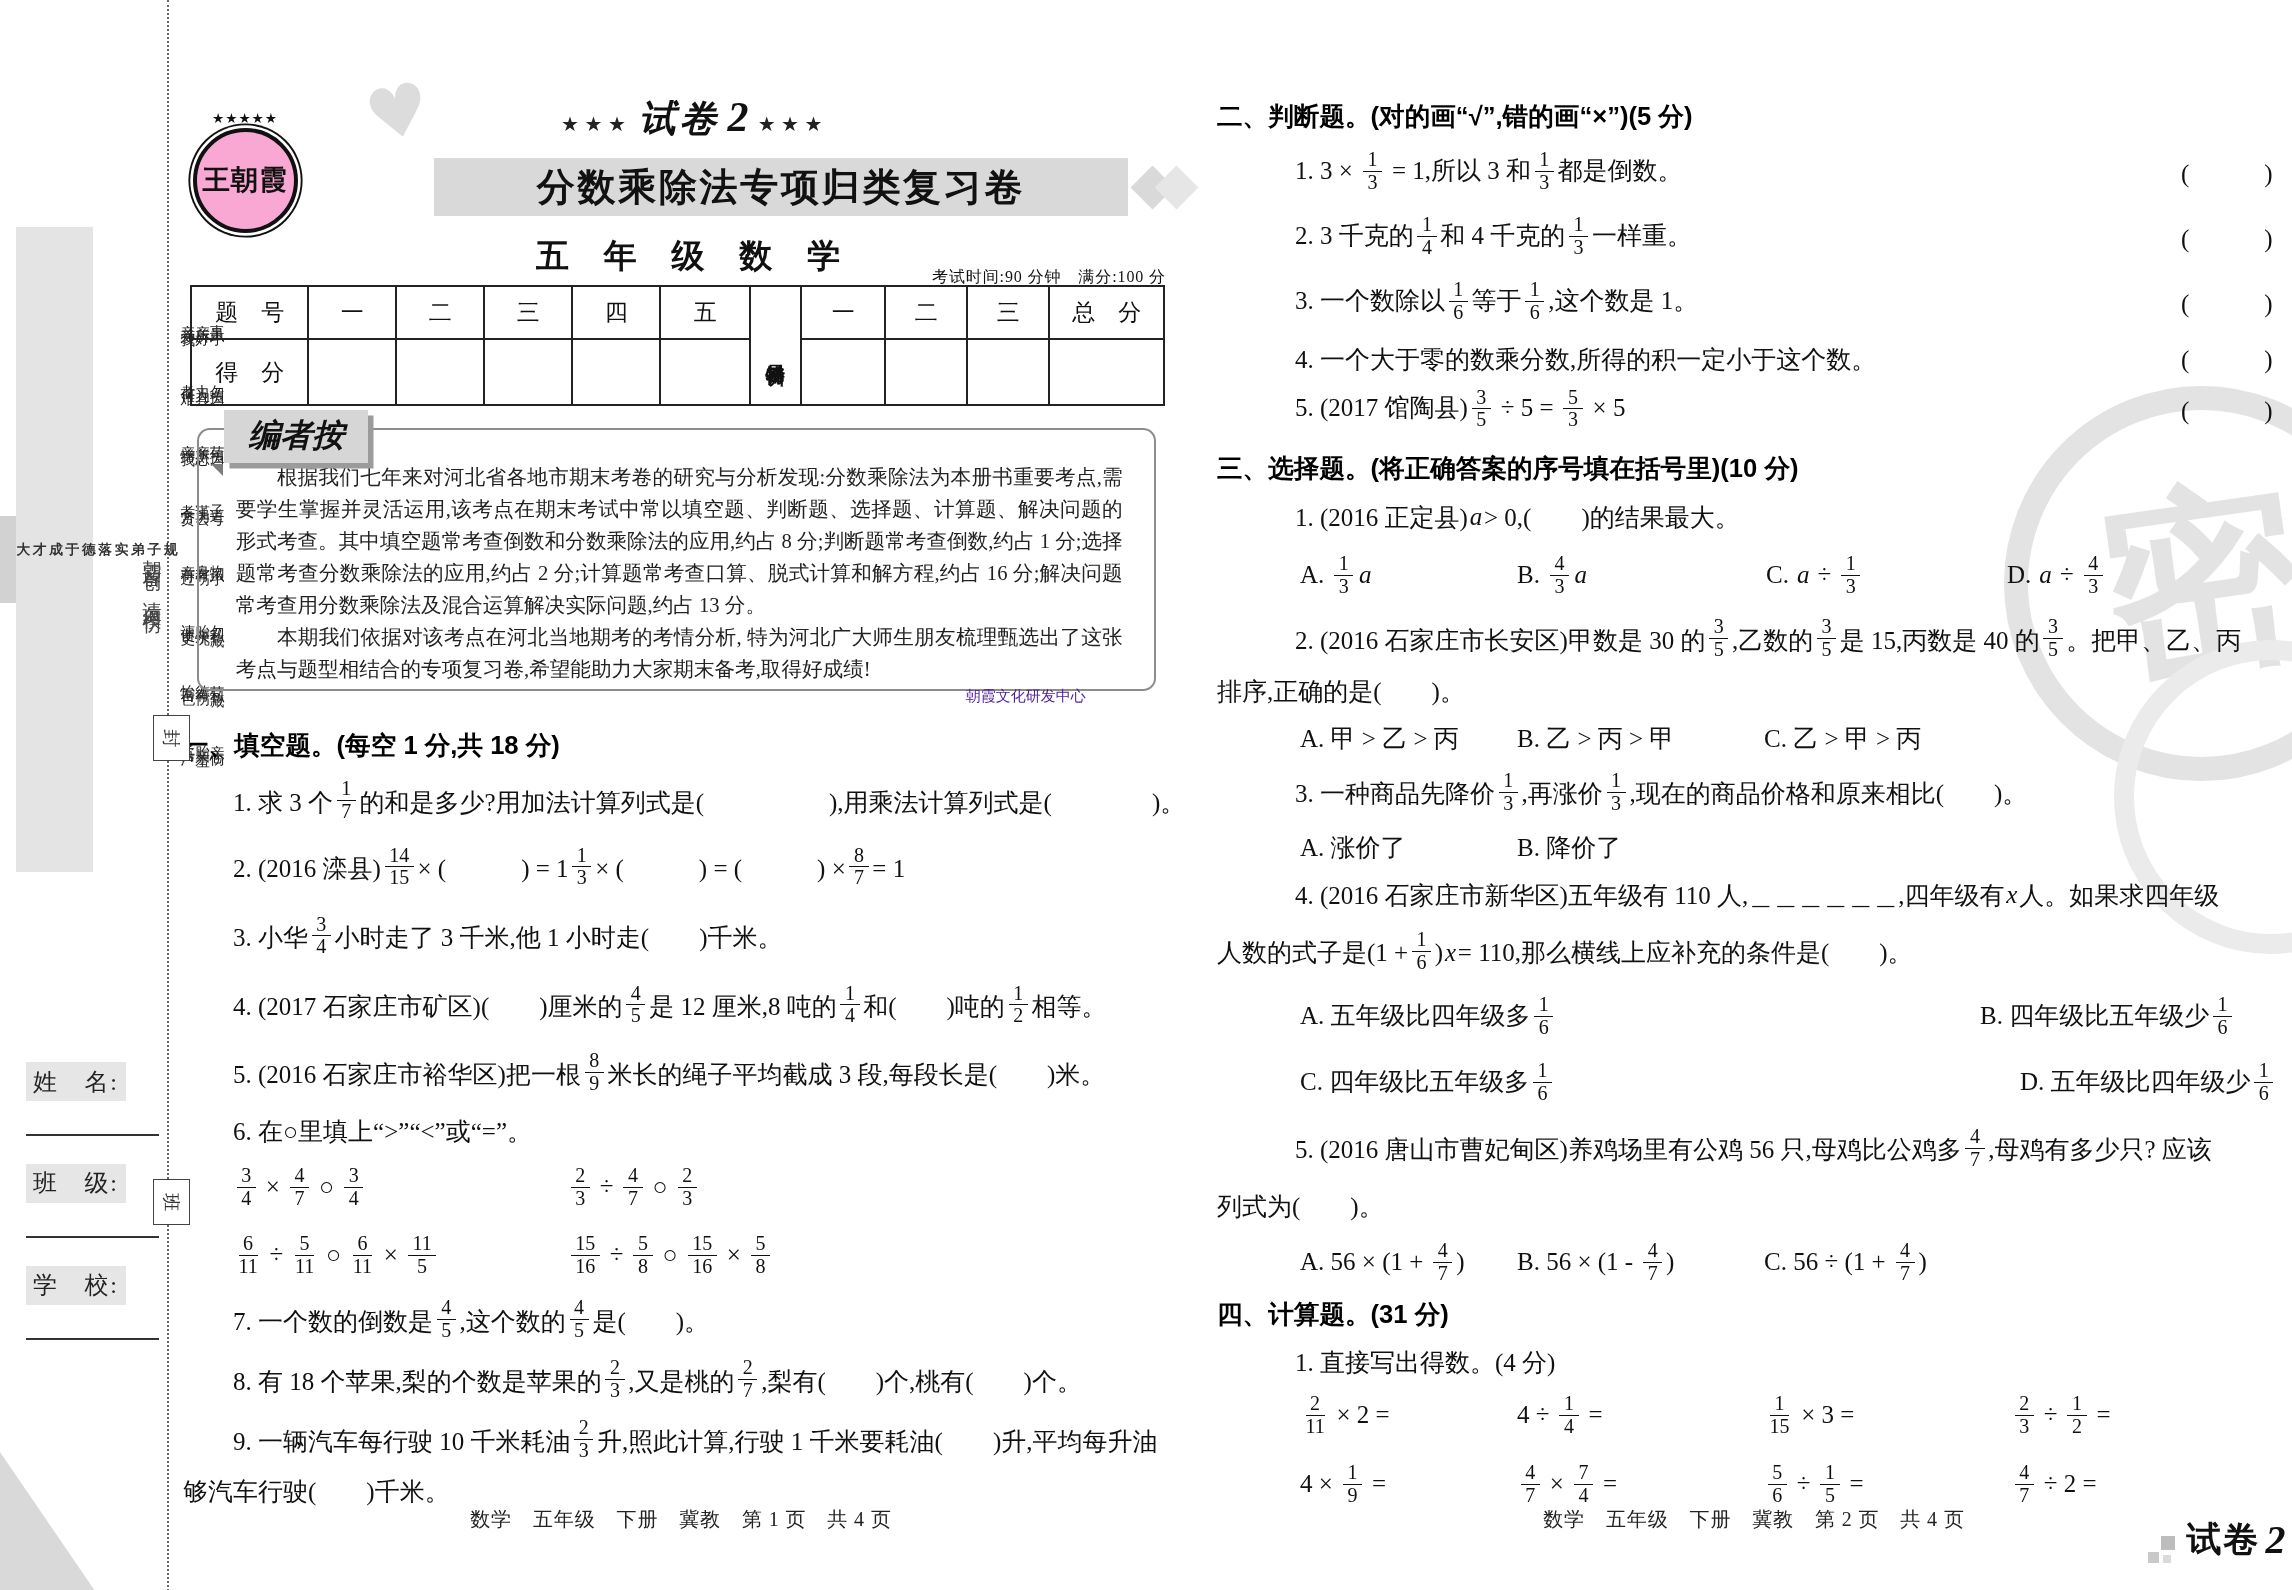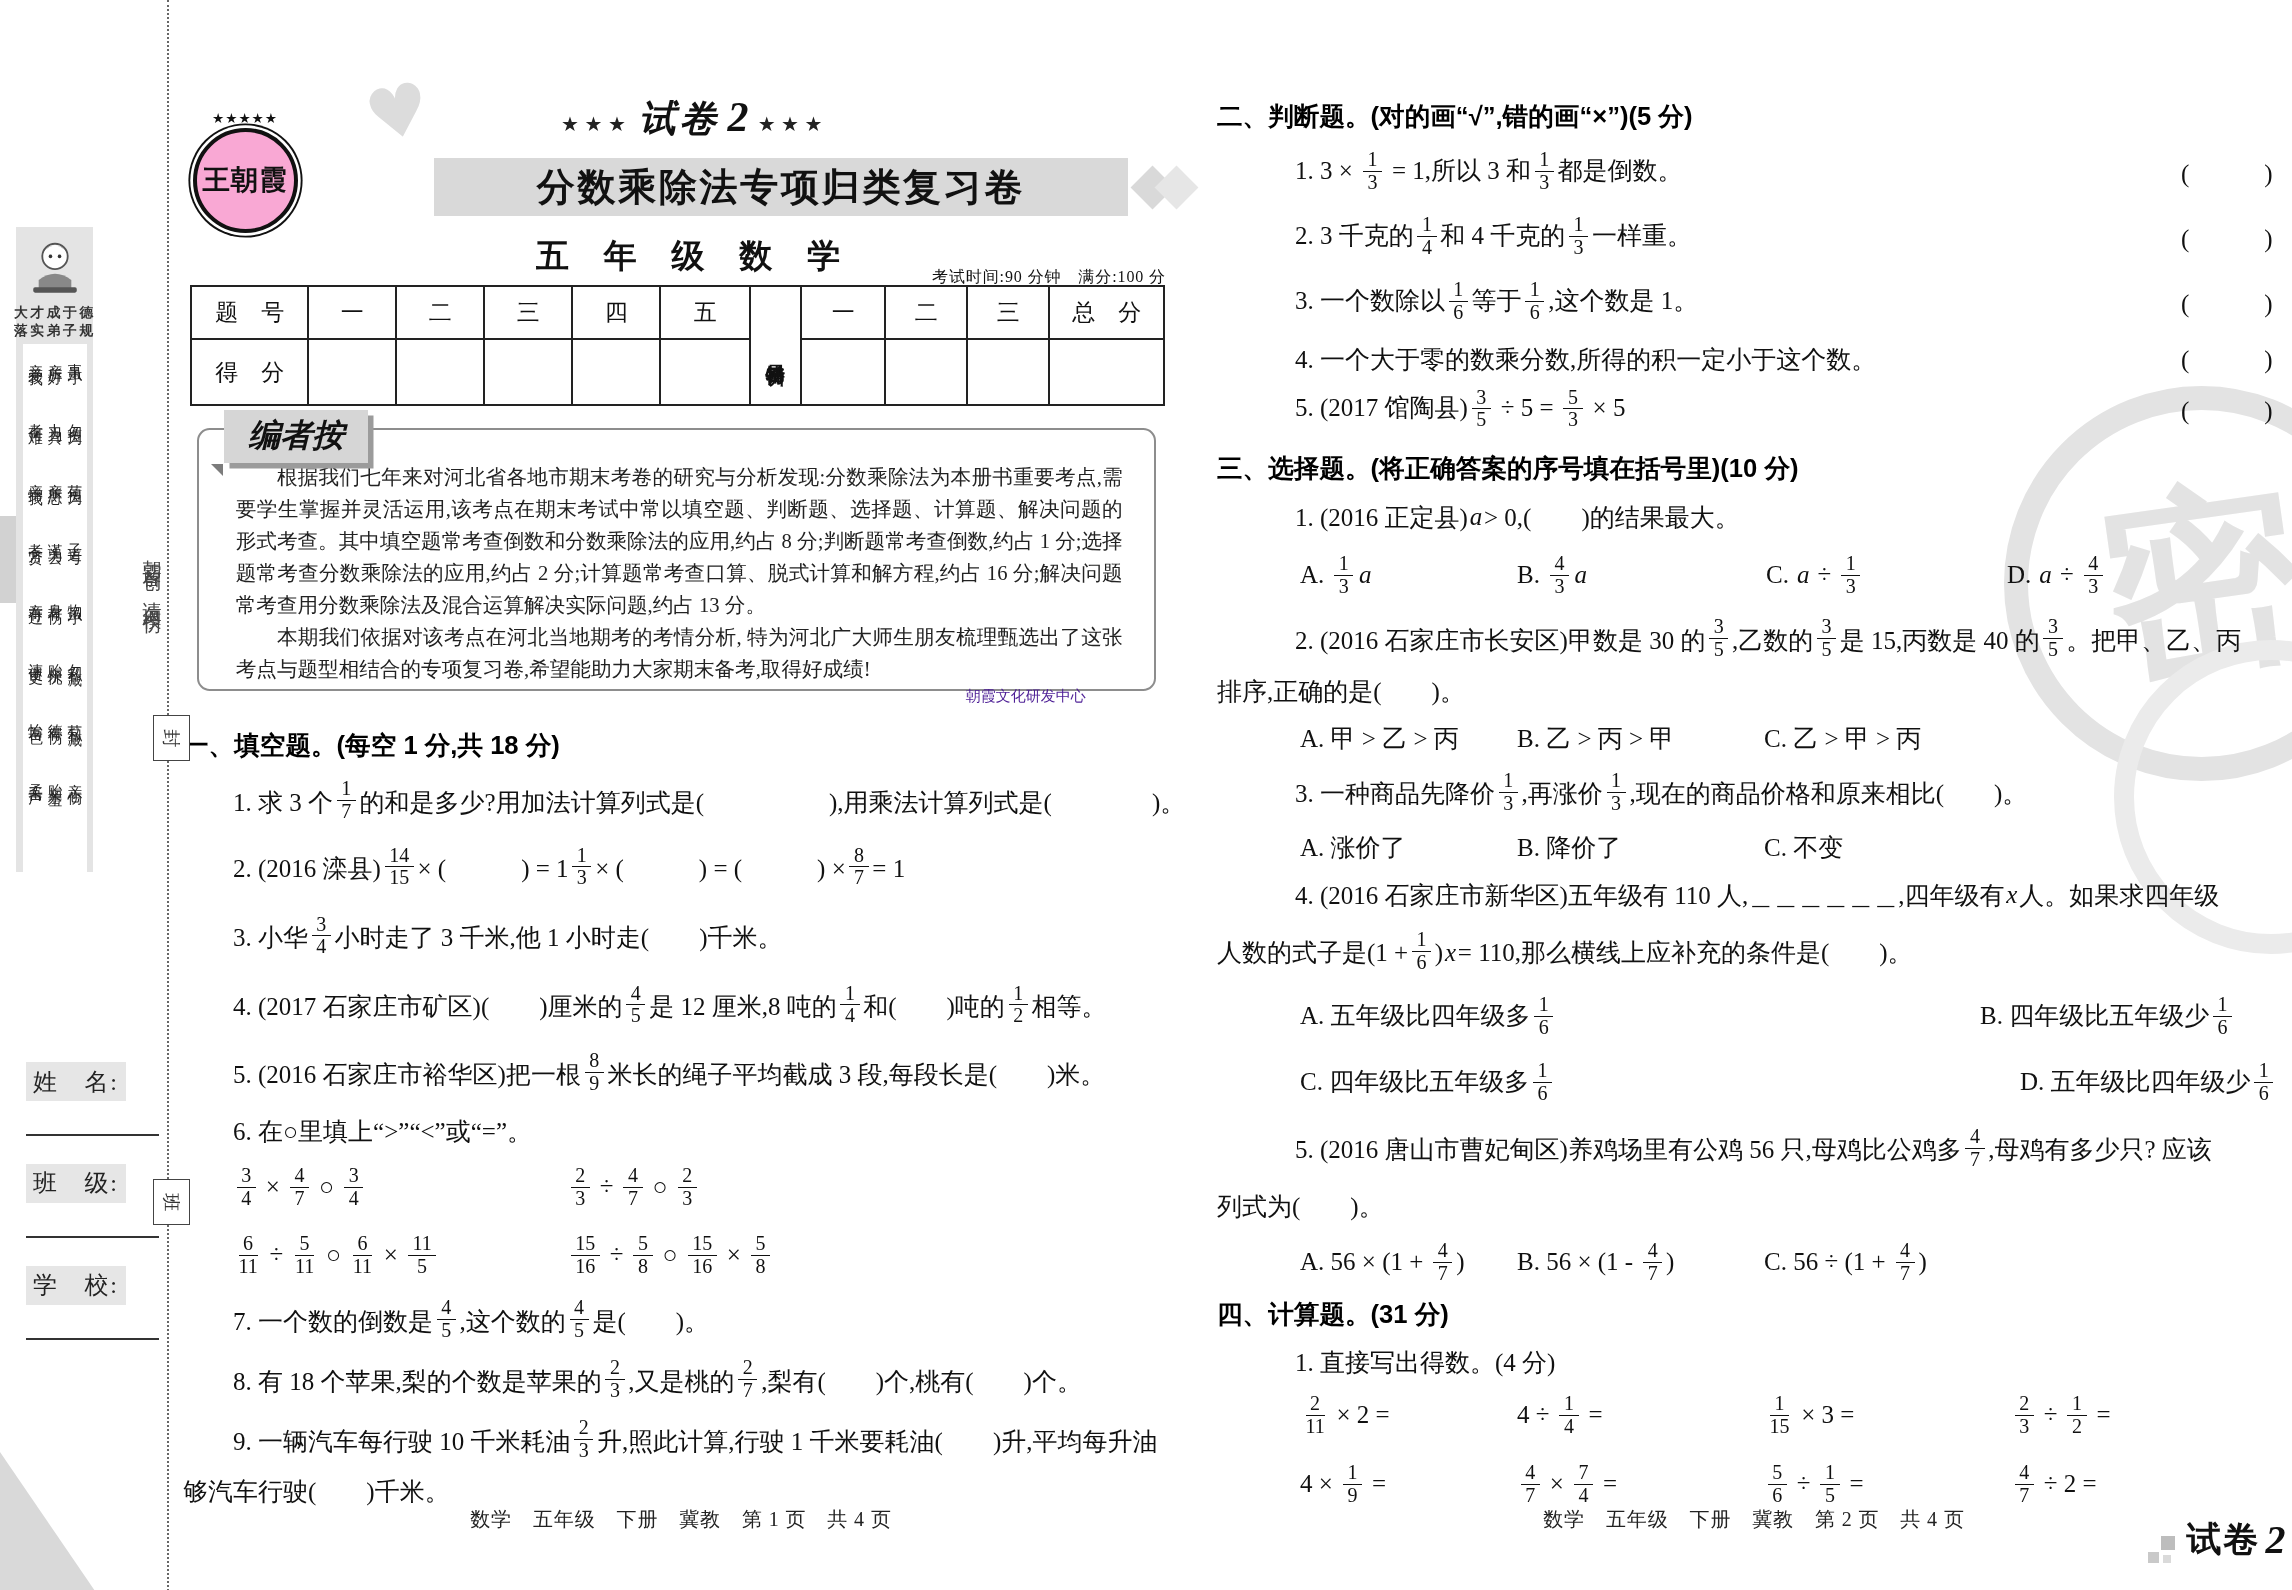--- a/index.html
+++ b/index.html
@@ -18,21 +18,21 @@
   .strip-text{position:absolute;left:139px;top:544px;writing-mode:vertical-rl;text-orientation:upright;
               font-size:19px;letter-spacing:4.6px;color:#444;}
   .stamp{position:absolute;left:153px;width:35px;height:44px;background:#fff;border:1.8px solid #444;
          display:flex;align-items:center;justify-content:center;z-index:3;}
   .stamp span{display:block;transform:rotate(90deg);font-size:18.3px;color:#333;}
   .corner-tri{position:absolute;left:0;top:1433px;width:95px;height:158px;background:#d9d9d9;
               clip-path:polygon(0 12%,100% 100%,0 100%);}
   .edge-tab{position:absolute;left:0;top:516px;width:16.4px;height:87px;background:#d2d2d2;}
   
   .sidebar{position:absolute;left:16.4px;top:227px;width:77px;height:645px;background:#e4e4e4;
-           display:flex;flex-direction:column;align-items:center;}
+           display:flex;align-items:center;}
   .mascot{margin-top:9.1px;width:58px;height:68px;}
   .slogan{font-size:13.7px;font-weight:700;letter-spacing:2.7px;color:#333;line-height:17.4px;white-space:nowrap;}
   .dzg-panel{margin-top:5.5px;width:64px;background:#fff;padding:7.3px 0 5.5px 0;flex:1;}
   .verse-group{display:flex;justify-content:space-evenly;height:60px;}
   .vcol{writing-mode:vertical-rl;text-orientation:upright;font-size:14.6px;line-height:1;
         letter-spacing:3.7px;color:#222;}
   
   .fields{position:absolute;left:25.6px;top:1062px;width:137px;}
   .fieldlabel{display:inline-block;background:#e6e6e6;font-size:24px;letter-spacing:1.8px;
               padding:3.7px 7.3px;color:#222;}
@@ -476,21 +476,20 @@
       <div class="rline m" style="height:64px;">3. 一种商品先降价<span class="frac">
             <span class="fn">1</span>
             <span class="fd">3</span>
           </span>,再涨价<span class="frac">
             <span class="fn">1</span>
             <span class="fd">3</span>
           </span>,现在的商品价格和原来相比(　　)。</div>
       <div class="opts3" style="height:44px;">
         <span class="m">A. 涨价了</span>
         <span class="m">B. 降价了</span>
-        <span class="m">C. 不变</span>
       </div>
       <div class="rline m" style="height:51px;">4. (2016 石家庄市新华区)五年级有 110 人,＿＿＿＿＿＿,四年级有 <i>x</i> 人。如果求四年级</div>
       <div class="rline cont m" style="height:64px;">人数的式子是(1 + <span class="frac">
             <span class="fn">1</span>
             <span class="fd">6</span>
           </span>)<i>x</i> = 110,那么横线上应补充的条件是(　　)。</div>
       <div class="opts2x2" style="height:66px;">
         <span class="m">A. 五年级比四年级多<span class="frac">
               <span class="fn">1</span>
               <span class="fd">6</span>

